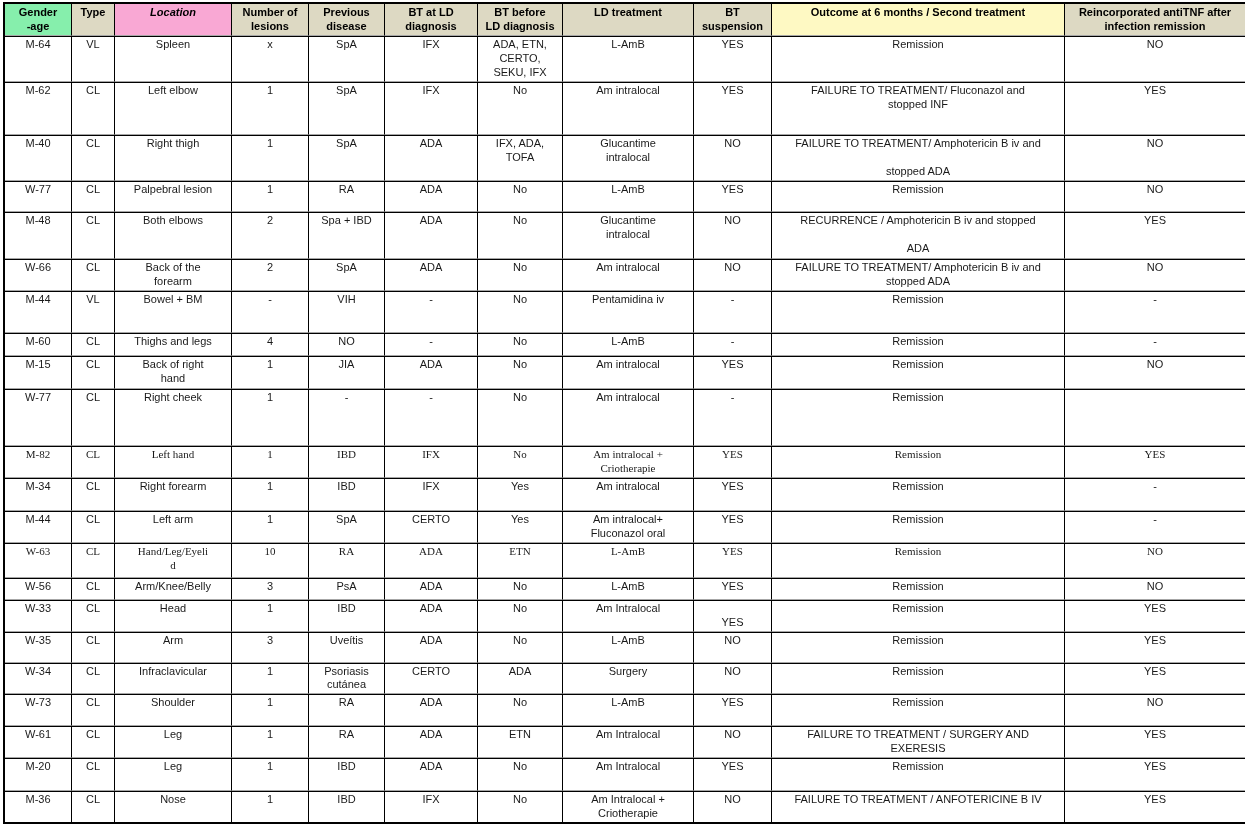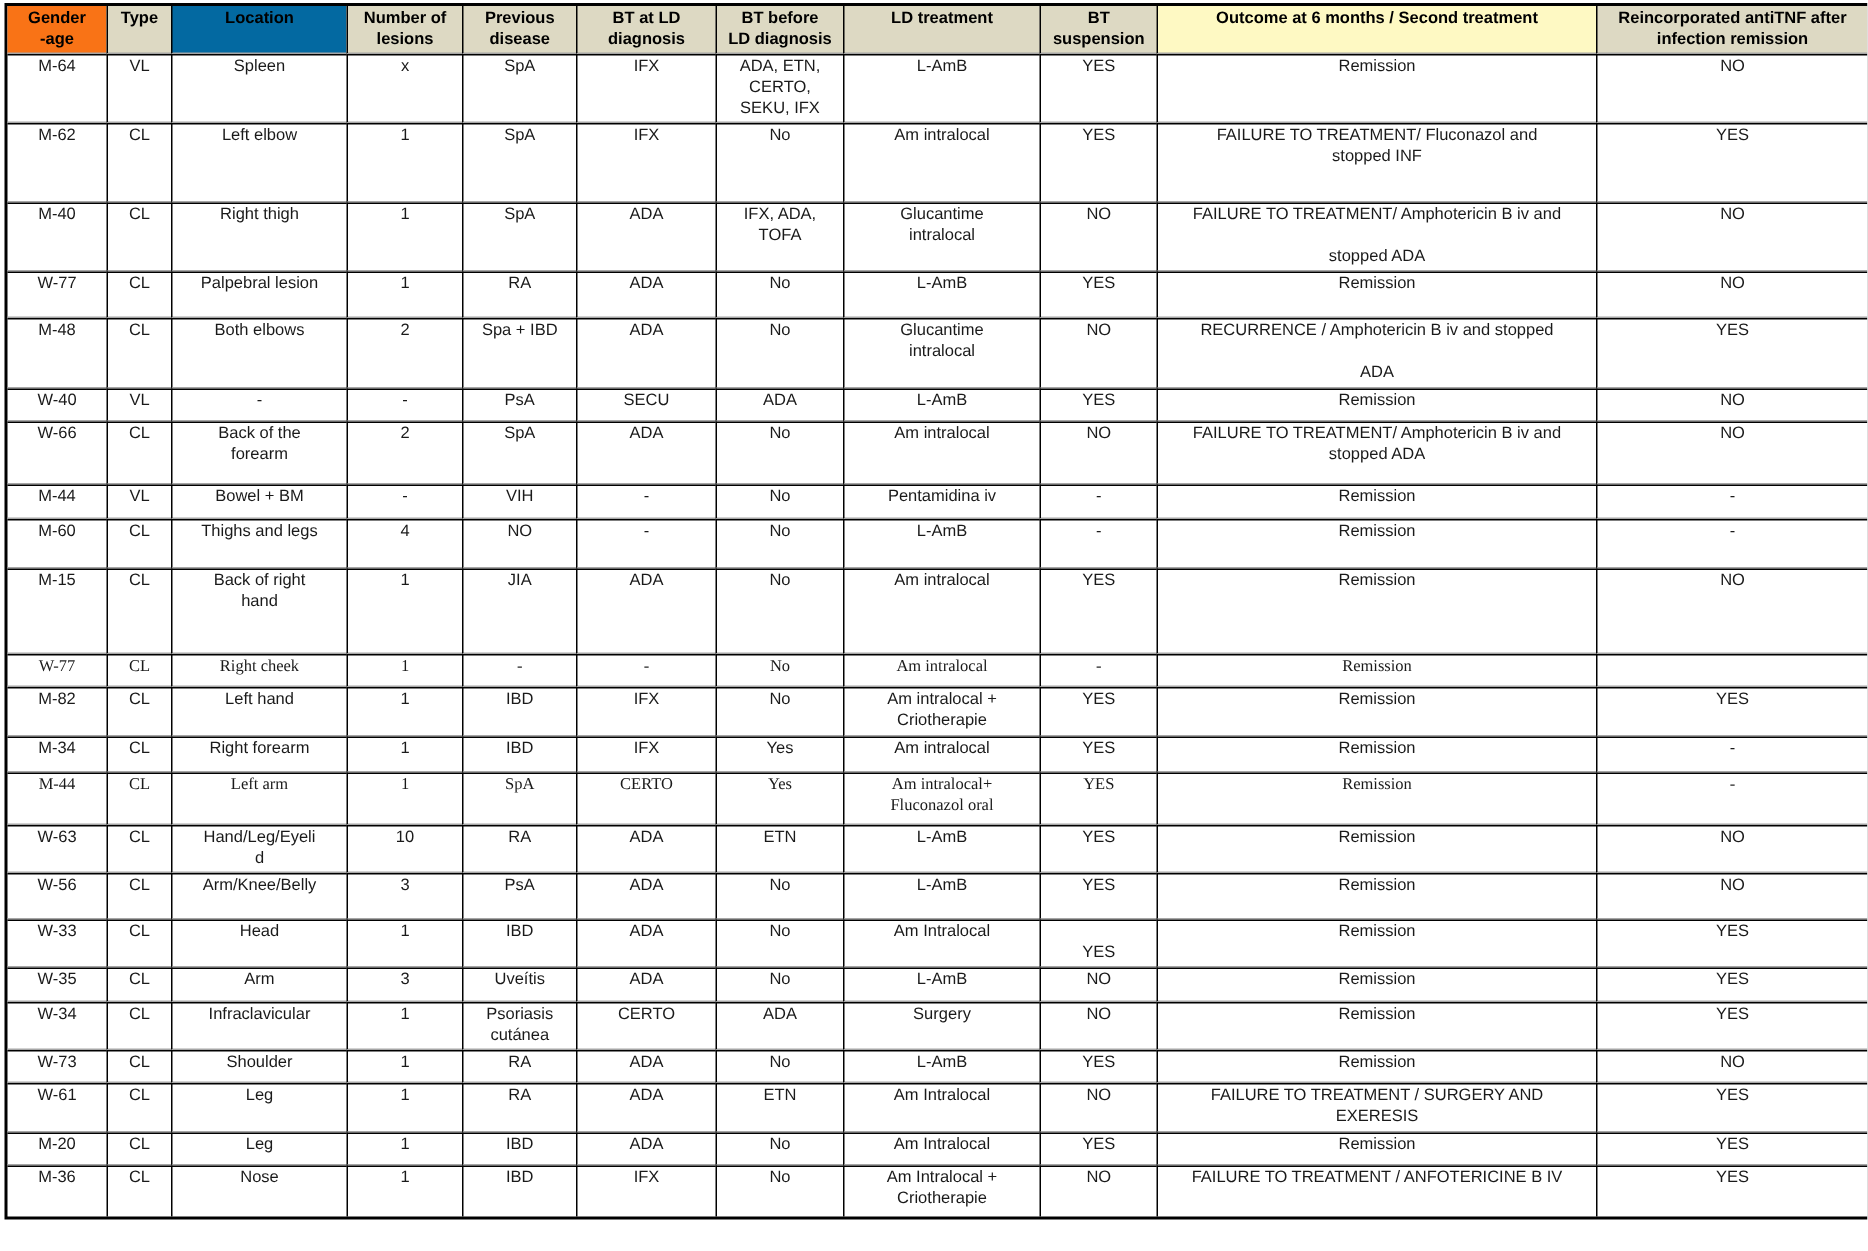--- a/index.html
+++ b/index.html
@@ -99,24 +99,24 @@
         <col class="c5">
       <col class="c6">
         <col class="c7">
         <col class="c8">
         <col class="c9">
         <col class="c10">
         <col class="c11">
     </colgroup>
     <thead>
         <tr>
-          <th style="background: #f97316;">Gender
+          <th style="background: #86efac;">Gender
 -age</th>
           <th style="background: rgb(221, 217, 195);">Type</th>
-          <th style="background: #0369a1;">Location</th>
+          <th style="background: #f9a8d4; font-style: italic;">Location</th>
           <th style="background: rgb(221, 217, 195);">Number of
 lesions</th>
           <th style="background: rgb(221, 217, 195);">Previous
 disease</th>
           <th style="background: rgb(221, 217, 195);">BT at LD
 diagnosis</th>
           <th style="background: rgb(221, 217, 195);">BT before
 LD diagnosis</th>
           <th style="background: rgb(221, 217, 195);">LD treatment</th>
           <th style="background: rgb(221, 217, 195);">BT
@@ -196,33 +196,20 @@
           <td>No</td>
           <td>Glucantime
 intralocal</td>
           <td>NO</td>
           <td>RECURRENCE / Amphotericin B iv and stopped
 
 ADA</td>
           <td>YES</td>
         </tr>
         <tr>
-          <td>W-40</td>
-          <td>VL</td>
-          <td>-</td>
-          <td>-</td>
-          <td>PsA</td>
-          <td>SECU</td>
-          <td>ADA</td>
-          <td>L-AmB</td>
-          <td>YES</td>
-          <td>Remission</td>
-          <td>NO</td>
-        </tr>
-        <tr>
           <td>W-66</td>
           <td>CL</td>
           <td>Back of the
 forearm</td>
           <td>2</td>
           <td>SpA</td>
           <td>ADA</td>
           <td>No</td>
           <td>Am intralocal</td>
           <td>NO</td>

